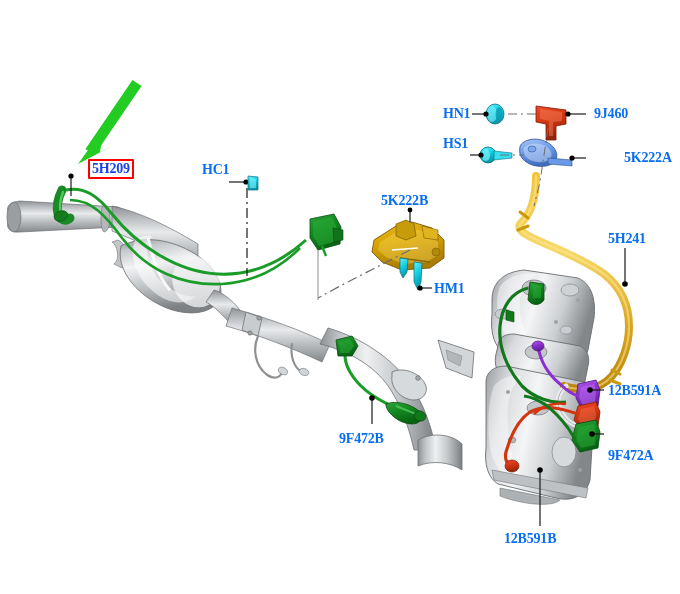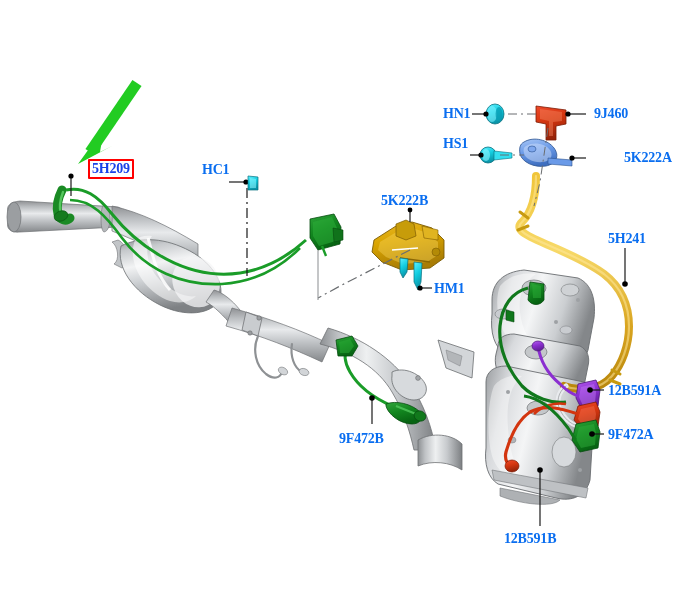--- a/index.html
+++ b/index.html
@@ -395,19 +395,19 @@
   <div class="callout" style="left:594px; top:106px;">9J460</div>
 
   <div class="callout" style="left:443px; top:136px;">HS1</div>
 
   <div class="callout" style="left:624px; top:150px;">5K222A</div>
 
   <div class="callout" style="left:608px; top:231px;text-align:center;">5H241</div>
 
   <div class="callout" style="left:608px; top:383px;">12B591A</div>
 
-  <div class="callout" style="left:608px; top:427px;text-align:right;">9F472A</div>
+  <div class="callout" style="left:608px; top:448px;text-align:right;">9F472A</div>
 
   <div class="callout" style="left:339px; top:431px;">9F472B</div>
 
   <div class="callout" style="left:504px; top:531px;text-align:right;">12B591B</div>
 
 </div>
 
 </body></html>

